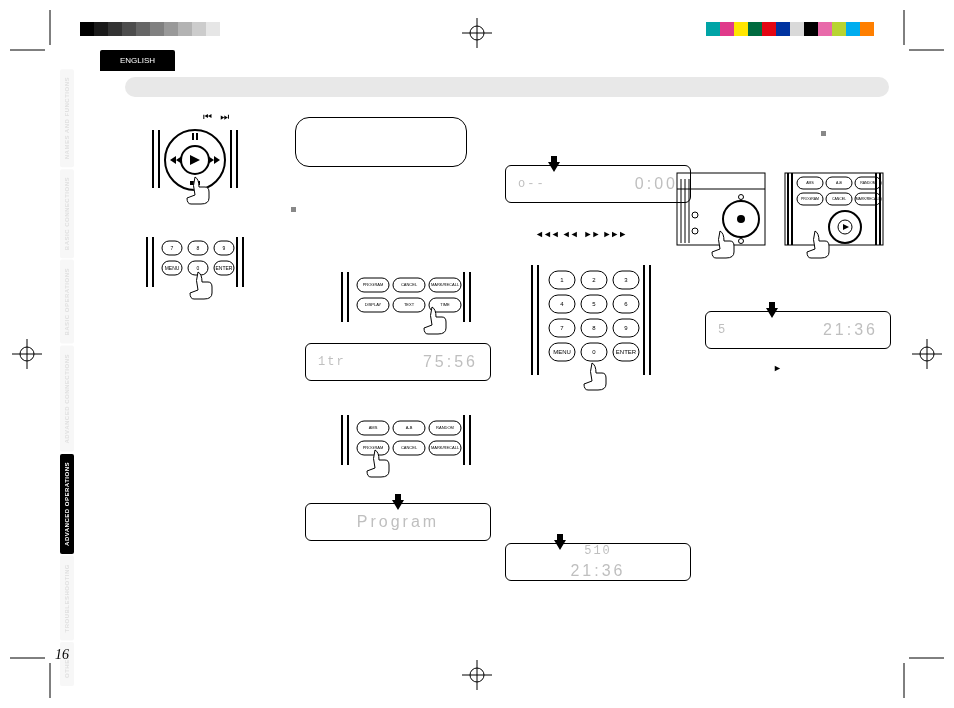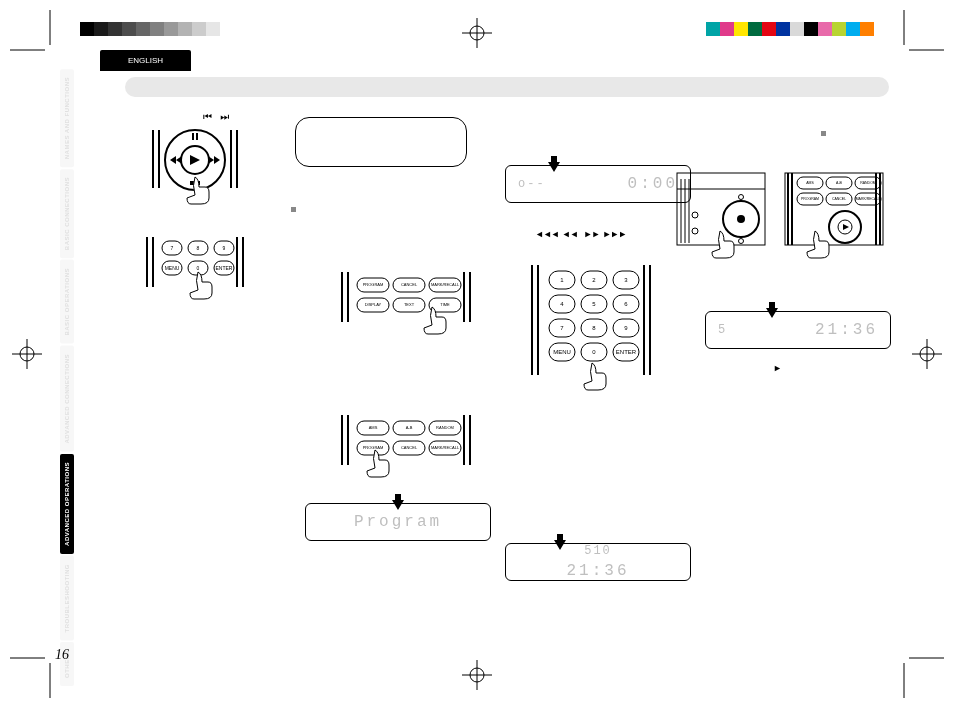--- a/index.html
+++ b/index.html
@@ -38,21 +38,21 @@
     margin-bottom: 2px;
     text-align: center;
     letter-spacing: .5px;
     border-radius: 2px;
   }
   .tab.active { background: #000; color: #fff; }
 
   .lang-tab {
     position: absolute; left: 45px; top: 5px;
     background: #000; color: #fff;
-    font-size: 8px; padding: 6px 28px;
+    font-size: 8px; padding: 6px 20px;
     border-radius: 2px 2px 0 0;
   }
 
   .title-bar {
     position: absolute; left: 70px; right: 10px; top: 32px;
     height: 20px; background: #e8e8e8;
     border-radius: 10px;
   }
 
   .pagenum {
@@ -71,21 +71,21 @@
     align-items: center;
     justify-content: space-between;
     padding: 0 12px;
     font-family: "Courier New", monospace;
     font-size: 16px;
     color: #bdbdbd;
     letter-spacing: 2px;
     background: #fff;
   }
   .lcd .left { font-size: 12px; }
-  .seg { font-family: Liberation Mono, monospace; letter-spacing: 3px; }
+  .seg { font-family: Liberation Sans, sans-serif; letter-spacing: 3px; }
   .dim { color: #bfbfbf; }
 
   
   .blankbox {
     position: absolute; border: 1px solid #000; border-radius: 14px; background:#fff;
   }
 
   
   .device { position: absolute; }
   .device svg { display:block; }
@@ -272,20 +272,24 @@
           <text x="36" y="36.4" text-anchor="middle" font-size="4" font-family="Arial">PROGRAM</text>
           <rect x="56" y="28" width="32" height="14" rx="7" fill="#fff" stroke="#000"></rect>
           <text x="72" y="36.4" text-anchor="middle" font-size="4" font-family="Arial">CANCEL</text>
           <rect x="92" y="28" width="32" height="14" rx="7" fill="#fff" stroke="#000"></rect>
           <text x="108" y="36.4" text-anchor="middle" font-size="4" font-family="Arial">MARK/RECALL</text>
         </g>
       <path d="M38,55 q-3,-10 0,-18 q4,2 4,10 l6,0 q4,0 4,5 l0,6 q0,6 -8,6 l-10,0 q-4,0 -4,-6 z" fill="#fff" stroke="#000"></path>
     </svg>
   </div>
 
+  <div class="lcd" style="left:250px; top:298px; width:160px;">
+    <span class="left dim">1tr</span>
+    <span class="seg dim">75:56</span>
+  </div>
 
   <div class="lcd" style="left:250px; top:458px; width:160px;">
     <svg width="16" height="16" style="position:absolute;left:50%;top:-10px;transform:translateX(-50%)">
         <polygon points="8,16 2,6 5,6 5,0 11,0 11,6 14,6" fill="#000"></polygon>
       </svg>
     <span class="left dim"></span>
     <span class="seg dim" style="margin:0 auto">Program</span>
     <span></span>
   </div>
 

